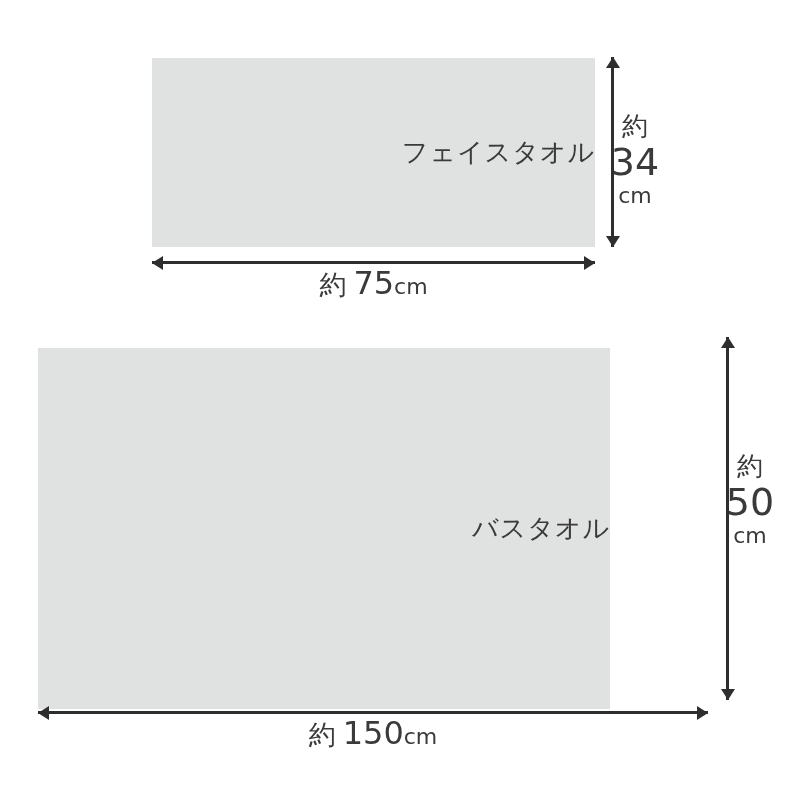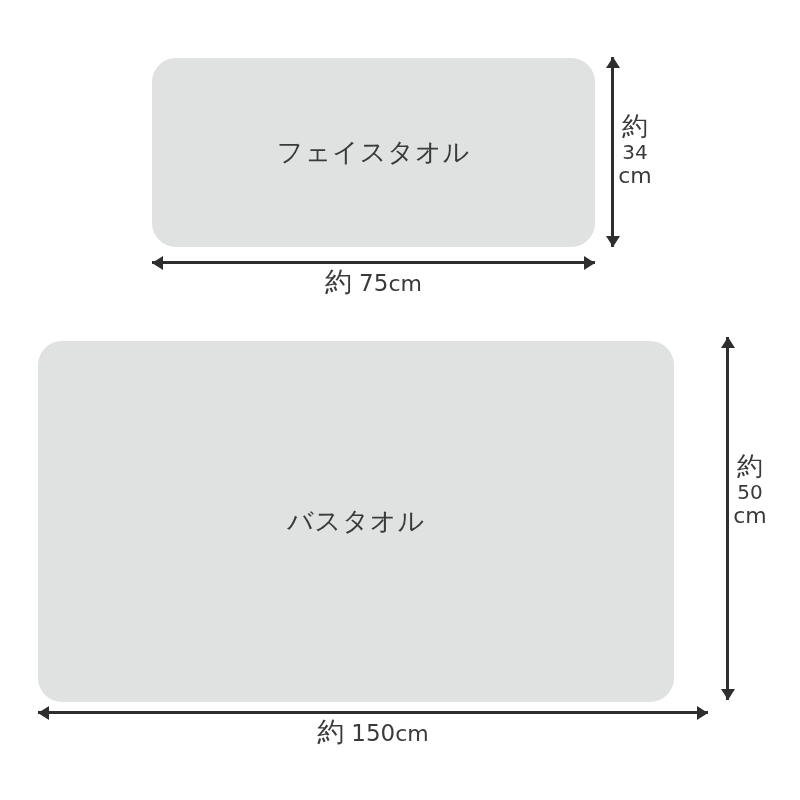--- a/index.html
+++ b/index.html
@@ -18,31 +18,30 @@
     background: #ffffff;
     overflow: hidden;
   }
 
   
   .towel-rect {
     position: absolute;
     background: var(--towel-fill);
     display: flex;
     align-items: center;
-    justify-content: center;
-    border-radius: 24px;
+    justify-content: flex-end;
   }
   .towel-rect .towel-label {
     font-size: 26px;
     letter-spacing: 1px;
     color: var(--text);
     white-space: nowrap;
   }
   .face-rect { left: 152px; top: 58px;  width: 443px; height: 189px; }
-  .bath-rect { left: 38px;  top: 341px; width: 636px; height: 361px; }
+  .bath-rect { left: 38px;  top: 348px; width: 572px; height: 361px; }
 
   
   .arrow-v {
     position: absolute;
     width: 3px;
     background: var(--line);
   }
   .arrow-v::before, .arrow-v::after {
     content: "";
     position: absolute;
@@ -76,36 +75,36 @@
   
   .dim-label-h {
     position: absolute;
     display: flex;
     align-items: baseline;
     justify-content: center;
     white-space: nowrap;
     color: var(--text);
   }
   .dim-label-h .approx { font-size: 27px; margin-right: 7px; }
-  .dim-label-h .value  { font-size: 23px; }
+  .dim-label-h .value  { font-size: 32px; }
   .dim-label-h .unit   { font-size: 22px; }
   .face-label-w { left: 152px; top: 264px; width: 443px; }
   .bath-label-w { left: 38px;  top: 714px; width: 670px; }
 
   
   .dim-label-v {
     position: absolute;
     display: flex;
     flex-direction: column;
     align-items: center;
     line-height: 1.12;
     color: var(--text);
   }
   .dim-label-v .approx { font-size: 26px; }
-  .dim-label-v .value  { font-size: 20px; text-align: right; }
+  .dim-label-v .value  { font-size: 38px; text-align: right; }
   .dim-label-v .unit   { font-size: 22px; }
   .face-label-h { left: 600px; top: 112px; width: 70px; }
   .bath-label-h { left: 715px; top: 452px; width: 70px; }
 </style>
 </head>
 <body>
 
 <div class="canvas">
 
   <div class="towel-rect face-rect">

